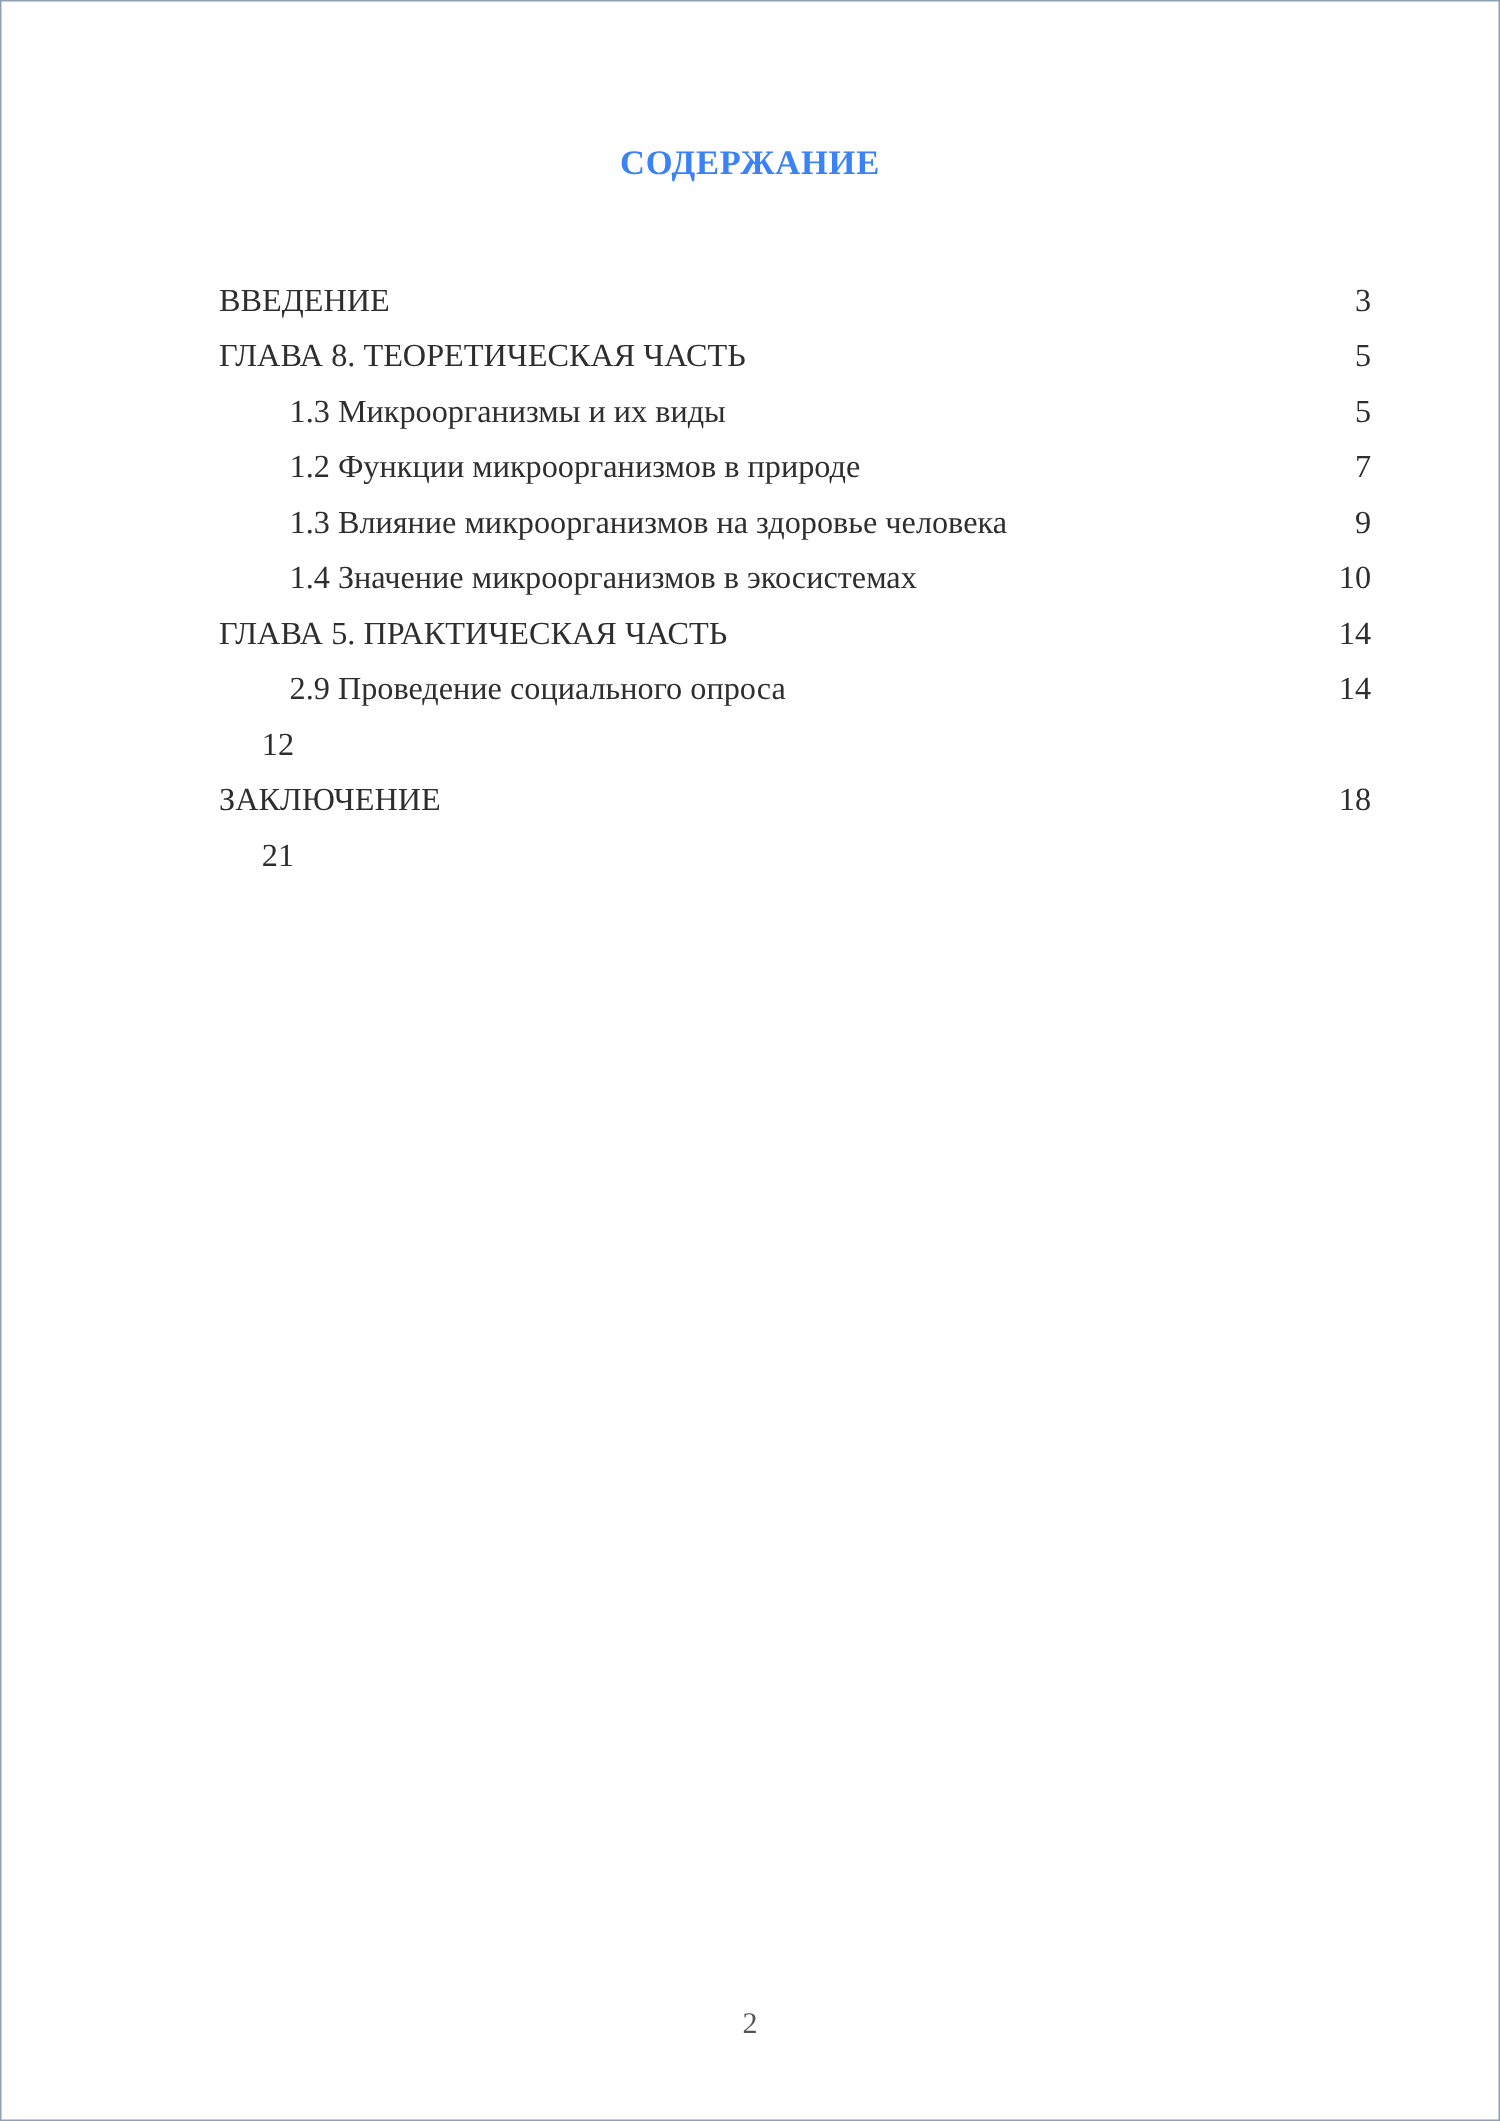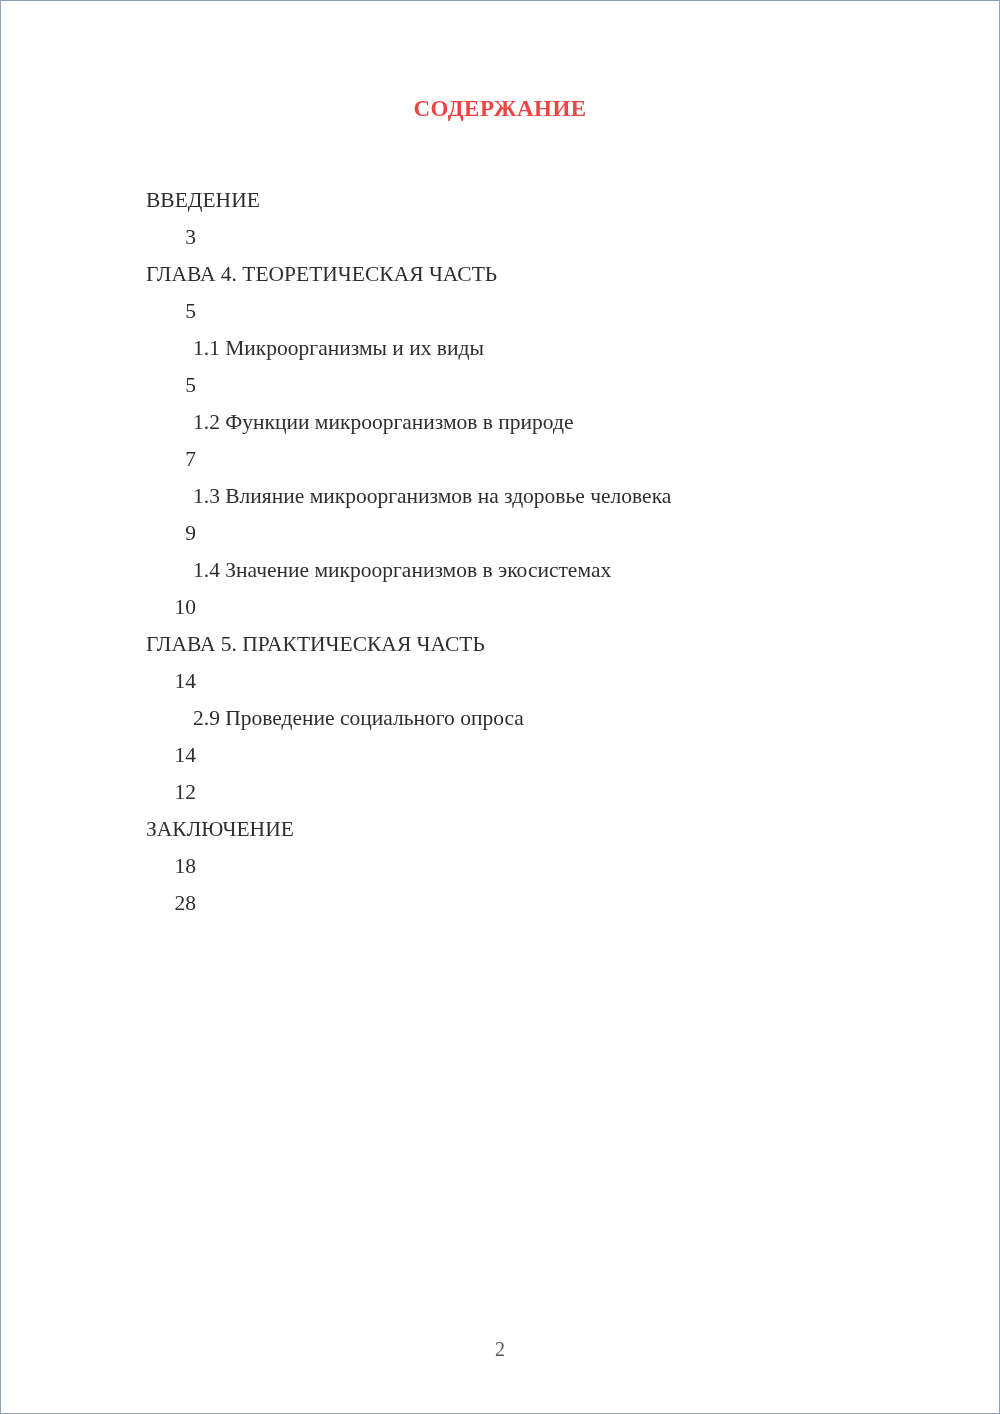--- a/index.html
+++ b/index.html
@@ -18,33 +18,32 @@
     color: #2e2e2e;
     overflow: hidden;
   }
   .doc-title {
     margin: 0;
     padding-top: 95px;
     text-align: center;
     font-size: 23px;
     font-weight: bold;
     letter-spacing: 0.5px;
-    color: #ef4444;
+    color: #3b82f6;
   }
   .toc {
     margin: 60px 85px 0 145px;
   }
   .toc-row {
     display: flex;
     justify-content: space-between;
-    align-items: flex-start;
+    align-items: center;
     font-size: 21.5px;
     line-height: 37px;
     color: #2e2e2e;
-    flex-direction: column;
   }
   .toc-row .toc-label {
     white-space: nowrap;
   }
   .toc-row.level-1 .toc-label {
     padding-left: 47px;
   }
   .toc-row .toc-page {
     margin-left: 20px;
     text-align: right;
@@ -66,25 +65,25 @@
 <div class="page">
 
   <h1 class="doc-title">СОДЕРЖАНИЕ</h1>
 
   <div class="toc">
       <div class="toc-row level-0">
         <span class="toc-label">ВВЕДЕНИЕ</span>
         <span class="toc-page">3</span>
       </div>
       <div class="toc-row level-0">
-        <span class="toc-label">ГЛАВА 4. ТЕОРЕТИЧЕСКАЯ ЧАСТЬ</span>
+        <span class="toc-label">ГЛАВА 8. ТЕОРЕТИЧЕСКАЯ ЧАСТЬ</span>
         <span class="toc-page">5</span>
       </div>
       <div class="toc-row level-1">
-        <span class="toc-label">1.1 Микроорганизмы и их виды</span>
+        <span class="toc-label">1.3 Микроорганизмы и их виды</span>
         <span class="toc-page">5</span>
       </div>
       <div class="toc-row level-1">
         <span class="toc-label">1.2 Функции микроорганизмов в природе</span>
         <span class="toc-page">7</span>
       </div>
       <div class="toc-row level-1">
         <span class="toc-label">1.3 Влияние микроорганизмов на здоровье человека</span>
         <span class="toc-page">9</span>
       </div>
@@ -101,19 +100,19 @@
         <span class="toc-page">14</span>
       </div>
       <div class="toc-row level-1">
         <span class="toc-page">12</span>
       </div>
       <div class="toc-row level-0">
         <span class="toc-label">ЗАКЛЮЧЕНИЕ</span>
         <span class="toc-page">18</span>
       </div>
       <div class="toc-row level-0">
-        <span class="toc-page">28</span>
+        <span class="toc-page">21</span>
       </div>
     </div>
 
   <div class="page-footer">2</div>
 
 </div>
 
 </body></html>

